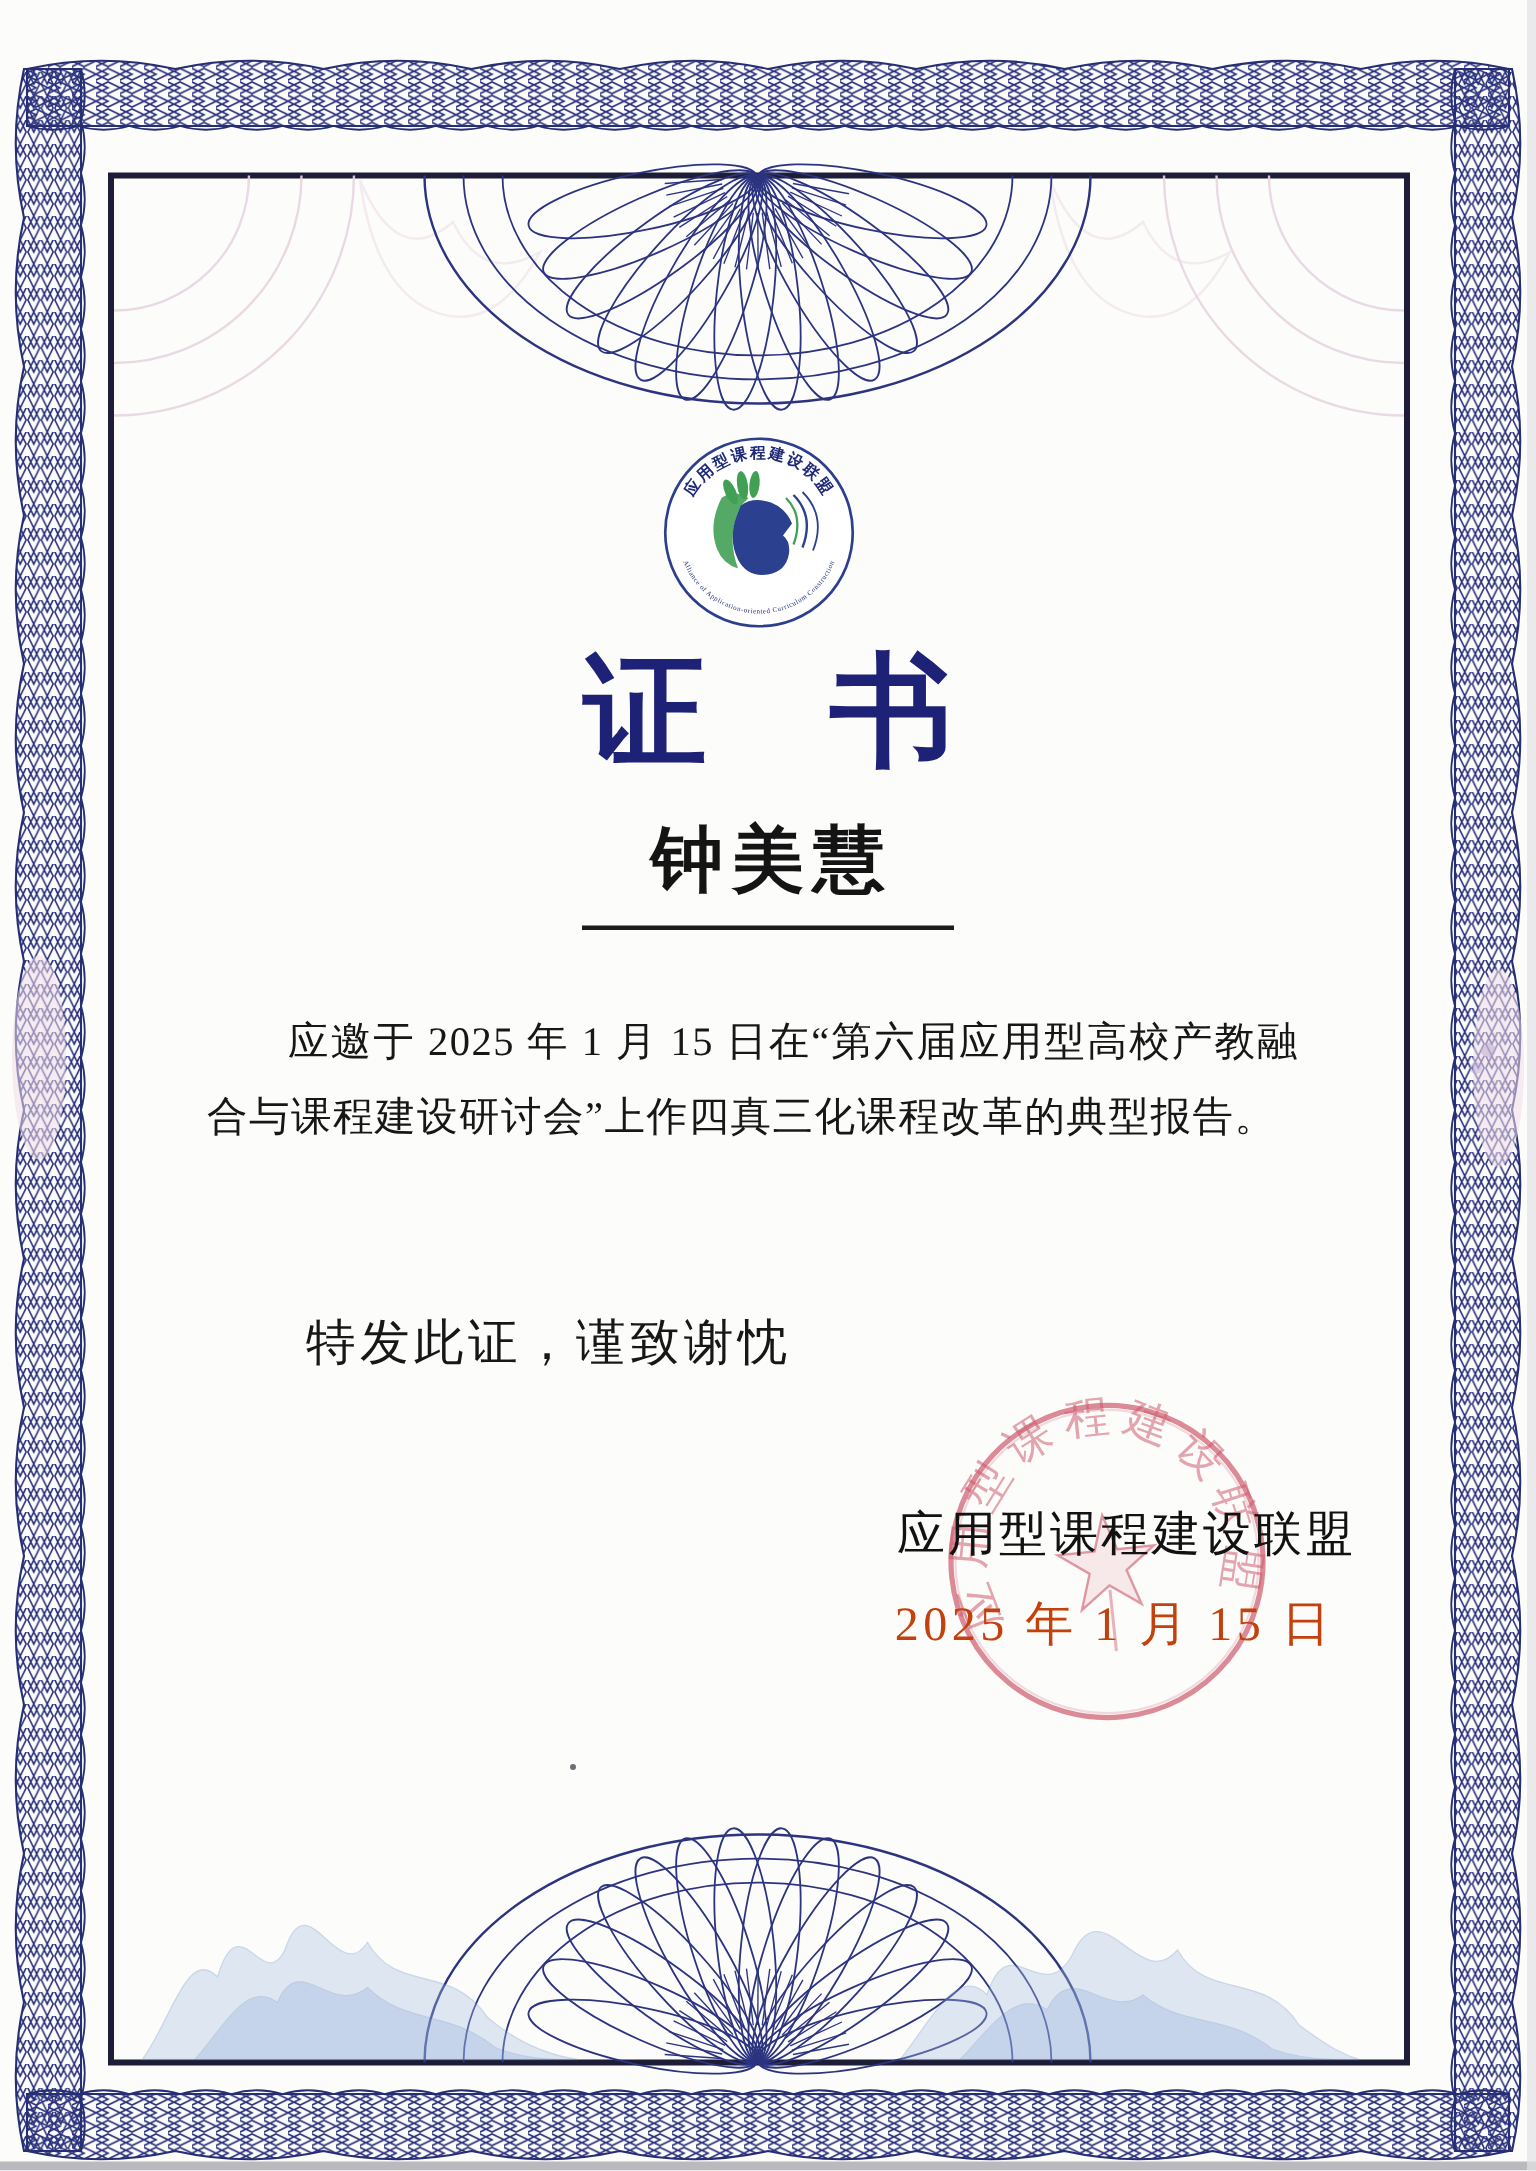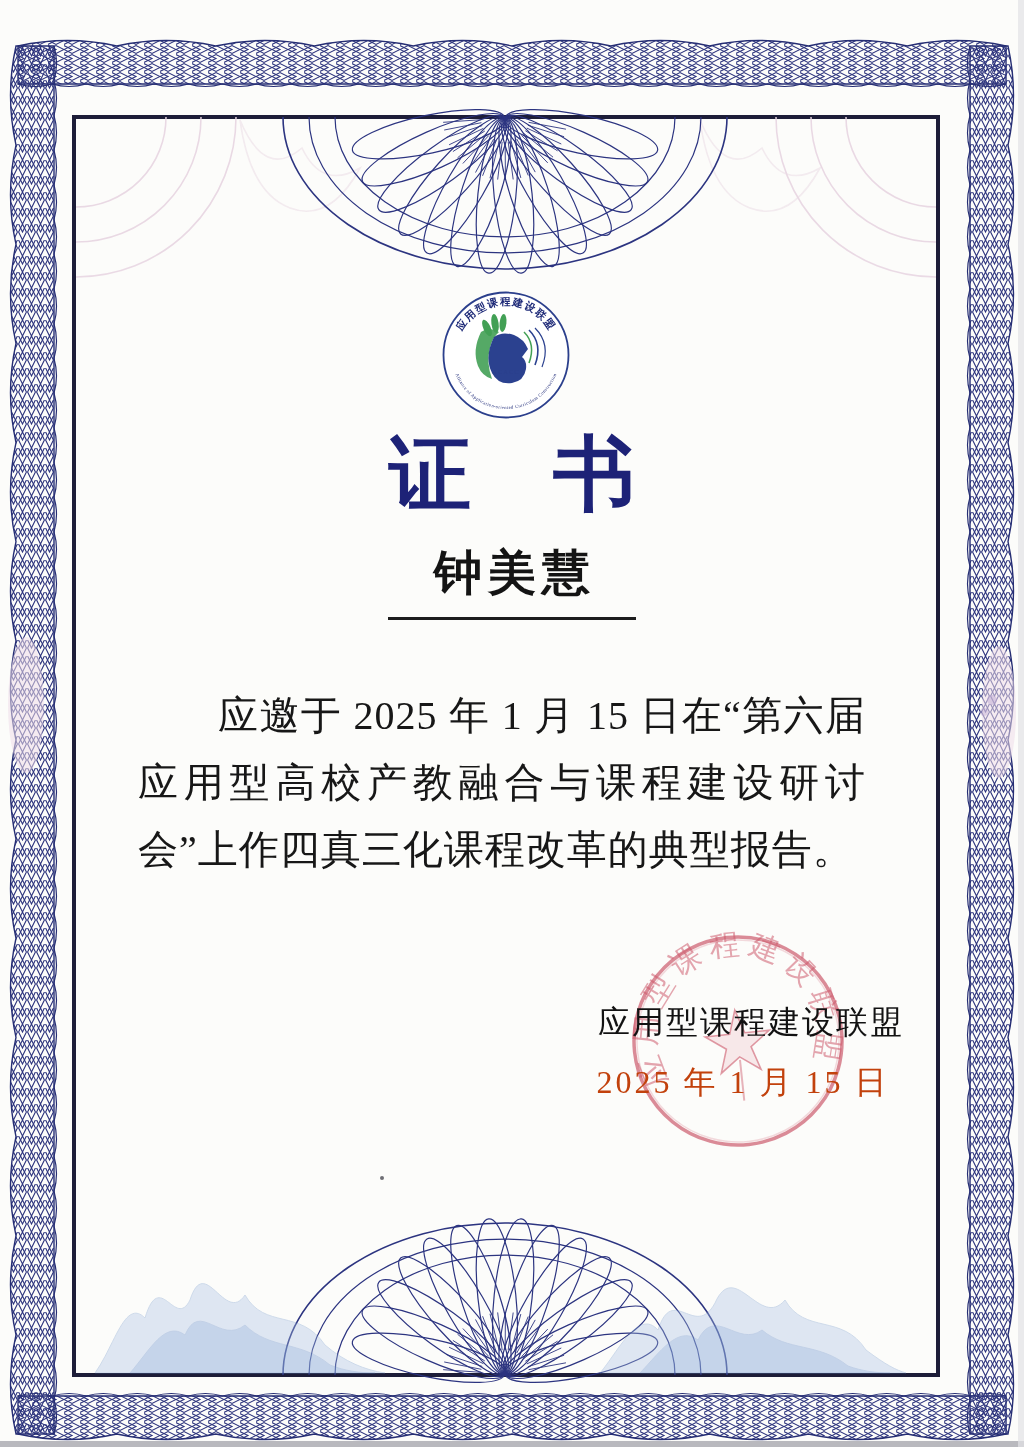--- a/index.html
+++ b/index.html
@@ -6,22 +6,22 @@
   .page{position:relative;width:1024px;height:1447px;background:#fcfcfa;overflow:hidden;
         font-family:"Liberation Serif","DejaVu Serif",serif;}
   .border-art{position:absolute;left:0;top:0;z-index:0;}
   .content-layer{position:absolute;left:0;top:0;width:1024px;height:1447px;z-index:2;}
   .logo{position:absolute;left:441px;top:290px;width:130px;height:130px;}
   .title{position:absolute;top:426px;left:0;width:100%;text-align:center;
          font-size:82px;font-weight:bold;color:var(--title-blue,#1d2277);line-height:1.2;}
   .name-wrap{position:absolute;top:541px;left:0;width:100%;text-align:center;}
   .name{display:inline-block;font-size:48px;font-weight:600;color:#141414;
         letter-spacing:6px;padding:0 40px 12px 46px;border-bottom:3px solid #1d1d1d;}
-  .body-text{position:absolute;top:642px;left:138px;width:728px;font-size:40px;
-             line-height:67px;color:#171717;text-align:justify;text-indent:2em;letter-spacing:1px;}
+  .body-text{position:absolute;top:642px;left:138px;width:728px;font-size:27px;
+             line-height:50px;color:#171717;text-align:justify;text-indent:2em;letter-spacing:1px;}
   .closing{position:absolute;top:840px;left:138px;width:728px;font-size:33px;
            color:#171717;text-indent:2em;letter-spacing:3px;}
   .issuer{position:absolute;top:1001px;left:553px;width:396px;text-align:center;
           font-size:32px;color:#121212;letter-spacing:2px;z-index:3;}
   .date-line{position:absolute;top:1061px;left:553px;width:380px;text-align:center;
              font-size:32px;color:#c2410c;letter-spacing:3px;z-index:3;}
   .stamp{position:absolute;left:626px;top:929px;z-index:1;transform:rotate(-6deg);opacity:.9;}
   .ink-dot{position:absolute;left:380px;top:1176px;width:4px;height:4px;border-radius:50%;
            background:#4a4a52;opacity:.8;}
   .photo-edge-bottom{position:absolute;left:0;top:1441px;width:1024px;height:6px;background:#b9b9be;}
@@ -197,20 +197,21 @@
     </svg>
 
     <div class="title">证　书</div>
 
     <div class="name-wrap">
       <span class="name">钟美慧</span>
     </div>
 
     <p class="body-text">应邀于 2025 年 1 月 15 日在“第六届应用型高校产教融合与课程建设研讨会”上作四真三化课程改革的典型报告。</p>
 
+    <p class="closing">特发此证，谨致谢忱</p>
 
     <svg class="stamp" width="224" height="224" viewBox="0 0 224 224">
       <circle cx="112" cy="112" r="104" fill="none" stroke="#c84a5e" stroke-opacity="0.7" stroke-width="3.5"></circle>
       <circle cx="112" cy="112" r="101" fill="none" stroke="#c84a5e" stroke-opacity="0.22" stroke-width="1.5"></circle>
       <defs>
         <path id="stampArc" d="M42,147 A81,81 0 1 1 182,147"></path>
       </defs>
       <text font-size="30" fill="#c84a5e" fill-opacity="0.55" letter-spacing="7">
         <textPath href="#stampArc" startOffset="50%" text-anchor="middle">应用型课程建设联盟</textPath>
       </text>

